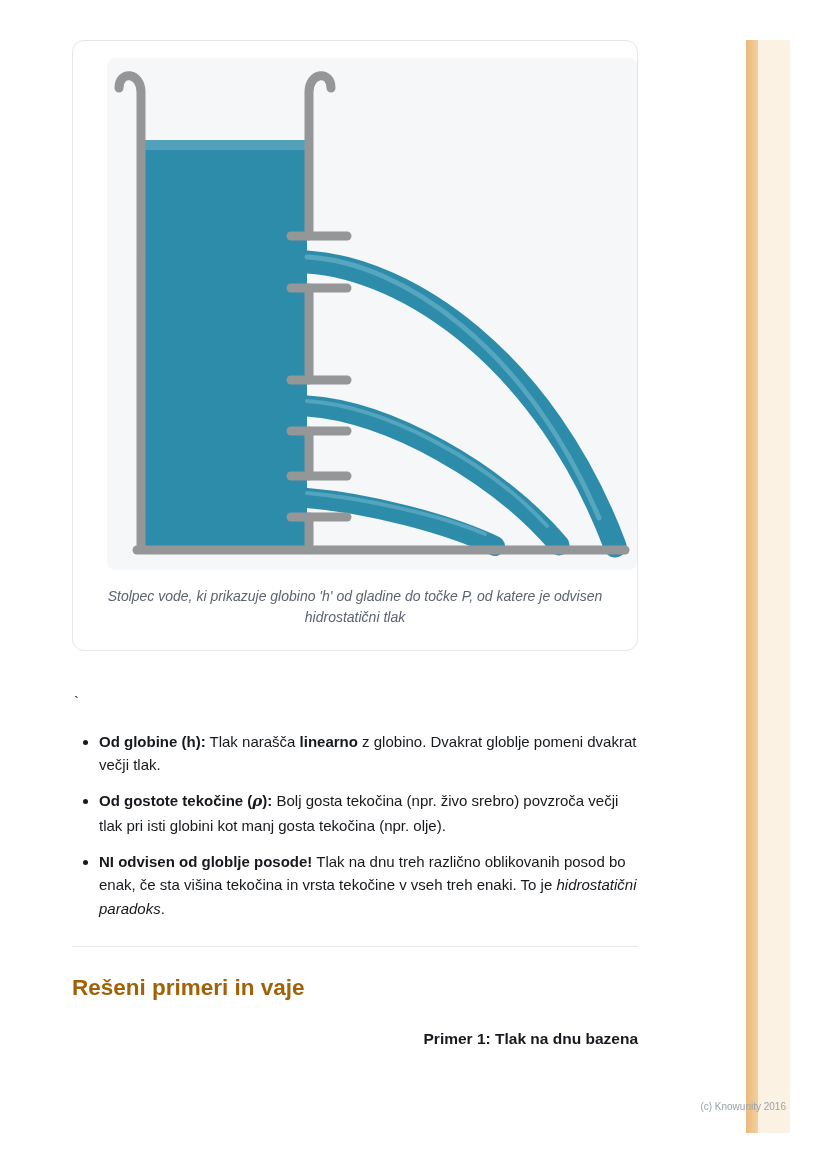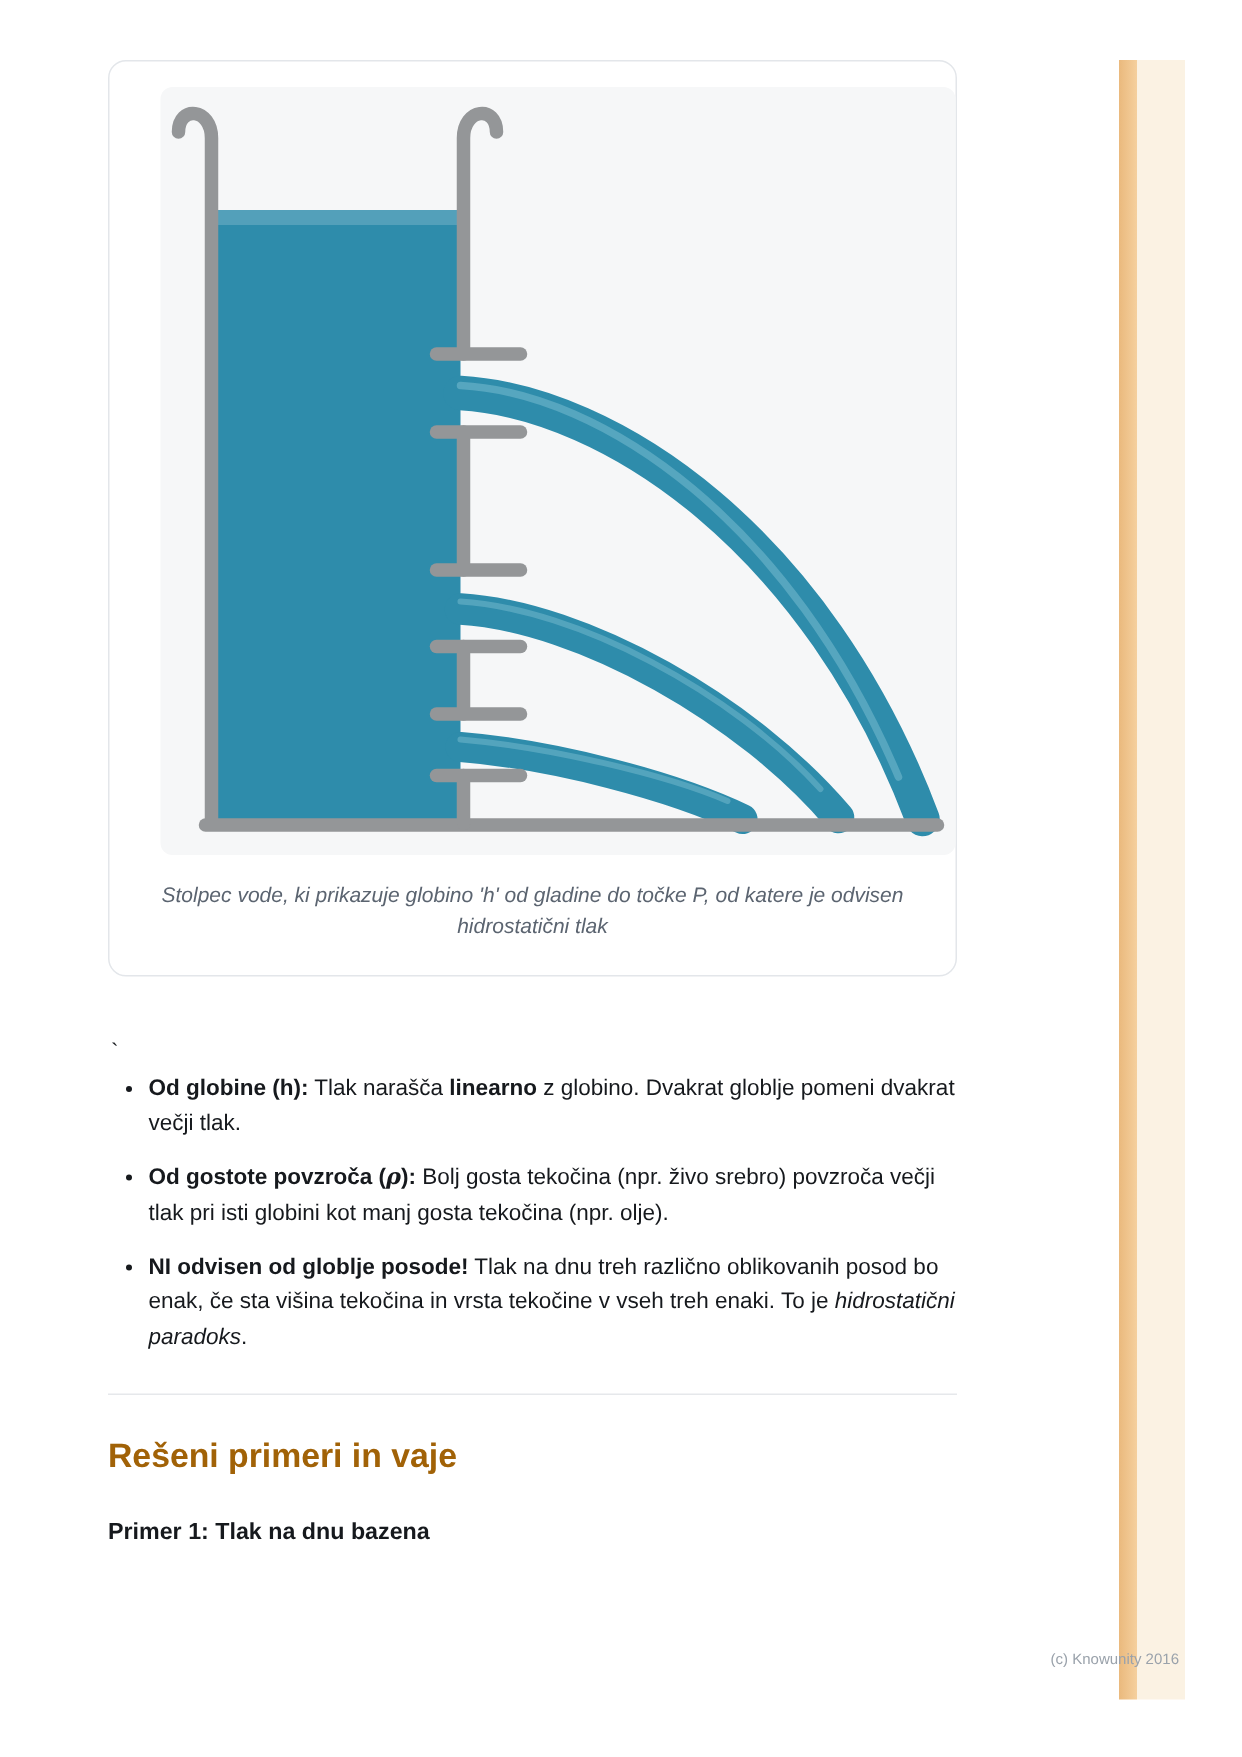--- a/index.html
+++ b/index.html
@@ -18,29 +18,29 @@
   .figure-card{margin:0;border:1px solid #e3e6ea;border-radius:12px;background:#ffffff;
     padding:17px 34px 22px;box-sizing:border-box;}
   .figure-panel{width:530px;height:512px;background:#f6f7f8;border-radius:8px;overflow:hidden;}
   .figure-panel svg{display:block;}
   figcaption{margin:16px auto 0;max-width:500px;text-align:center;font-style:italic;
     font-size:14px;line-height:1.5;color:#5b6470;}
 
   .stray{margin:40px 0 0 2px;font-size:15px;line-height:1.5;}
   .question-heading{margin:38px 0 0;font-size:15.5px;font-weight:bold;line-height:1.5;}
 
-  ul.factors{margin:0 0 0;padding-left:27px;}
+  ul.factors{margin:16px 0 0;padding-left:27px;}
   ul.factors li{margin:0 0 13px;font-size:15px;line-height:1.56;}
   .seg-b{font-weight:bold;}
   .seg-i{font-style:italic;}
   .seg-rho{font-weight:bold;font-style:italic;font-family:"DejaVu Serif",serif;}
 
   hr.divider{border:none;border-top:1px solid #e6e8eb;margin:26px 0 0;}
   .section-heading{margin:27px 0 0;font-size:22.5px;font-weight:bold;color:#a16207;line-height:1.2;}
-  .example-heading{margin:26px 0 0;font-size:15.5px;font-weight:bold;line-height:1.5;}
+  .example-heading{margin:26px 0 0;font-size:15.5px;font-weight:bold;line-height:1.5;text-align:right;}
 
   .copyright{position:absolute;top:1101px;right:42px;font-size:10px;color:#9aa2ab;z-index:5;}
 </style>
 </head>
 <body>
 
 <div class="page-edge-stripe"></div>
 <div class="page-edge-band"></div>
 
 <div class="content">
@@ -92,21 +92,21 @@
     </div>
     <figcaption>Stolpec vode, ki prikazuje globino 'h' od gladine do točke P, od katere je odvisen hidrostatični tlak</figcaption>
   </figure>
 
   <p class="stray">`</p>
 
 
   <ul class="factors">
     <li><span class="seg-b">Od globine (h):</span><span> Tlak narašča </span><span class="seg-b">linearno</span><span> z globino. Dvakrat globlje pomeni dvakrat večji tlak.</span></li>
 
-    <li><span class="seg-b">Od gostote povzroča (</span><span class="seg-rho">ρ</span><span class="seg-b">):</span><span> Bolj gosta tekočina (npr. živo srebro) povzroča večji tlak pri isti globini kot manj gosta tekočina (npr. olje).</span></li>
+    <li><span class="seg-b">Od gostote tekočine (</span><span class="seg-rho">ρ</span><span class="seg-b">):</span><span> Bolj gosta tekočina (npr. živo srebro) povzroča večji tlak pri isti globini kot manj gosta tekočina (npr. olje).</span></li>
 
     <li><span class="seg-b">NI odvisen od globlje posode!</span><span> Tlak na dnu treh različno oblikovanih posod bo enak, če sta višina tekočina in vrsta tekočine v vseh treh enaki. To je </span><span class="seg-i">hidrostatični paradoks</span><span>.</span></li>
   </ul>
 
   <hr class="divider">
 
   <h2 class="section-heading">Rešeni primeri in vaje</h2>
 
   <p class="example-heading">Primer 1: Tlak na dnu bazena</p>
 

